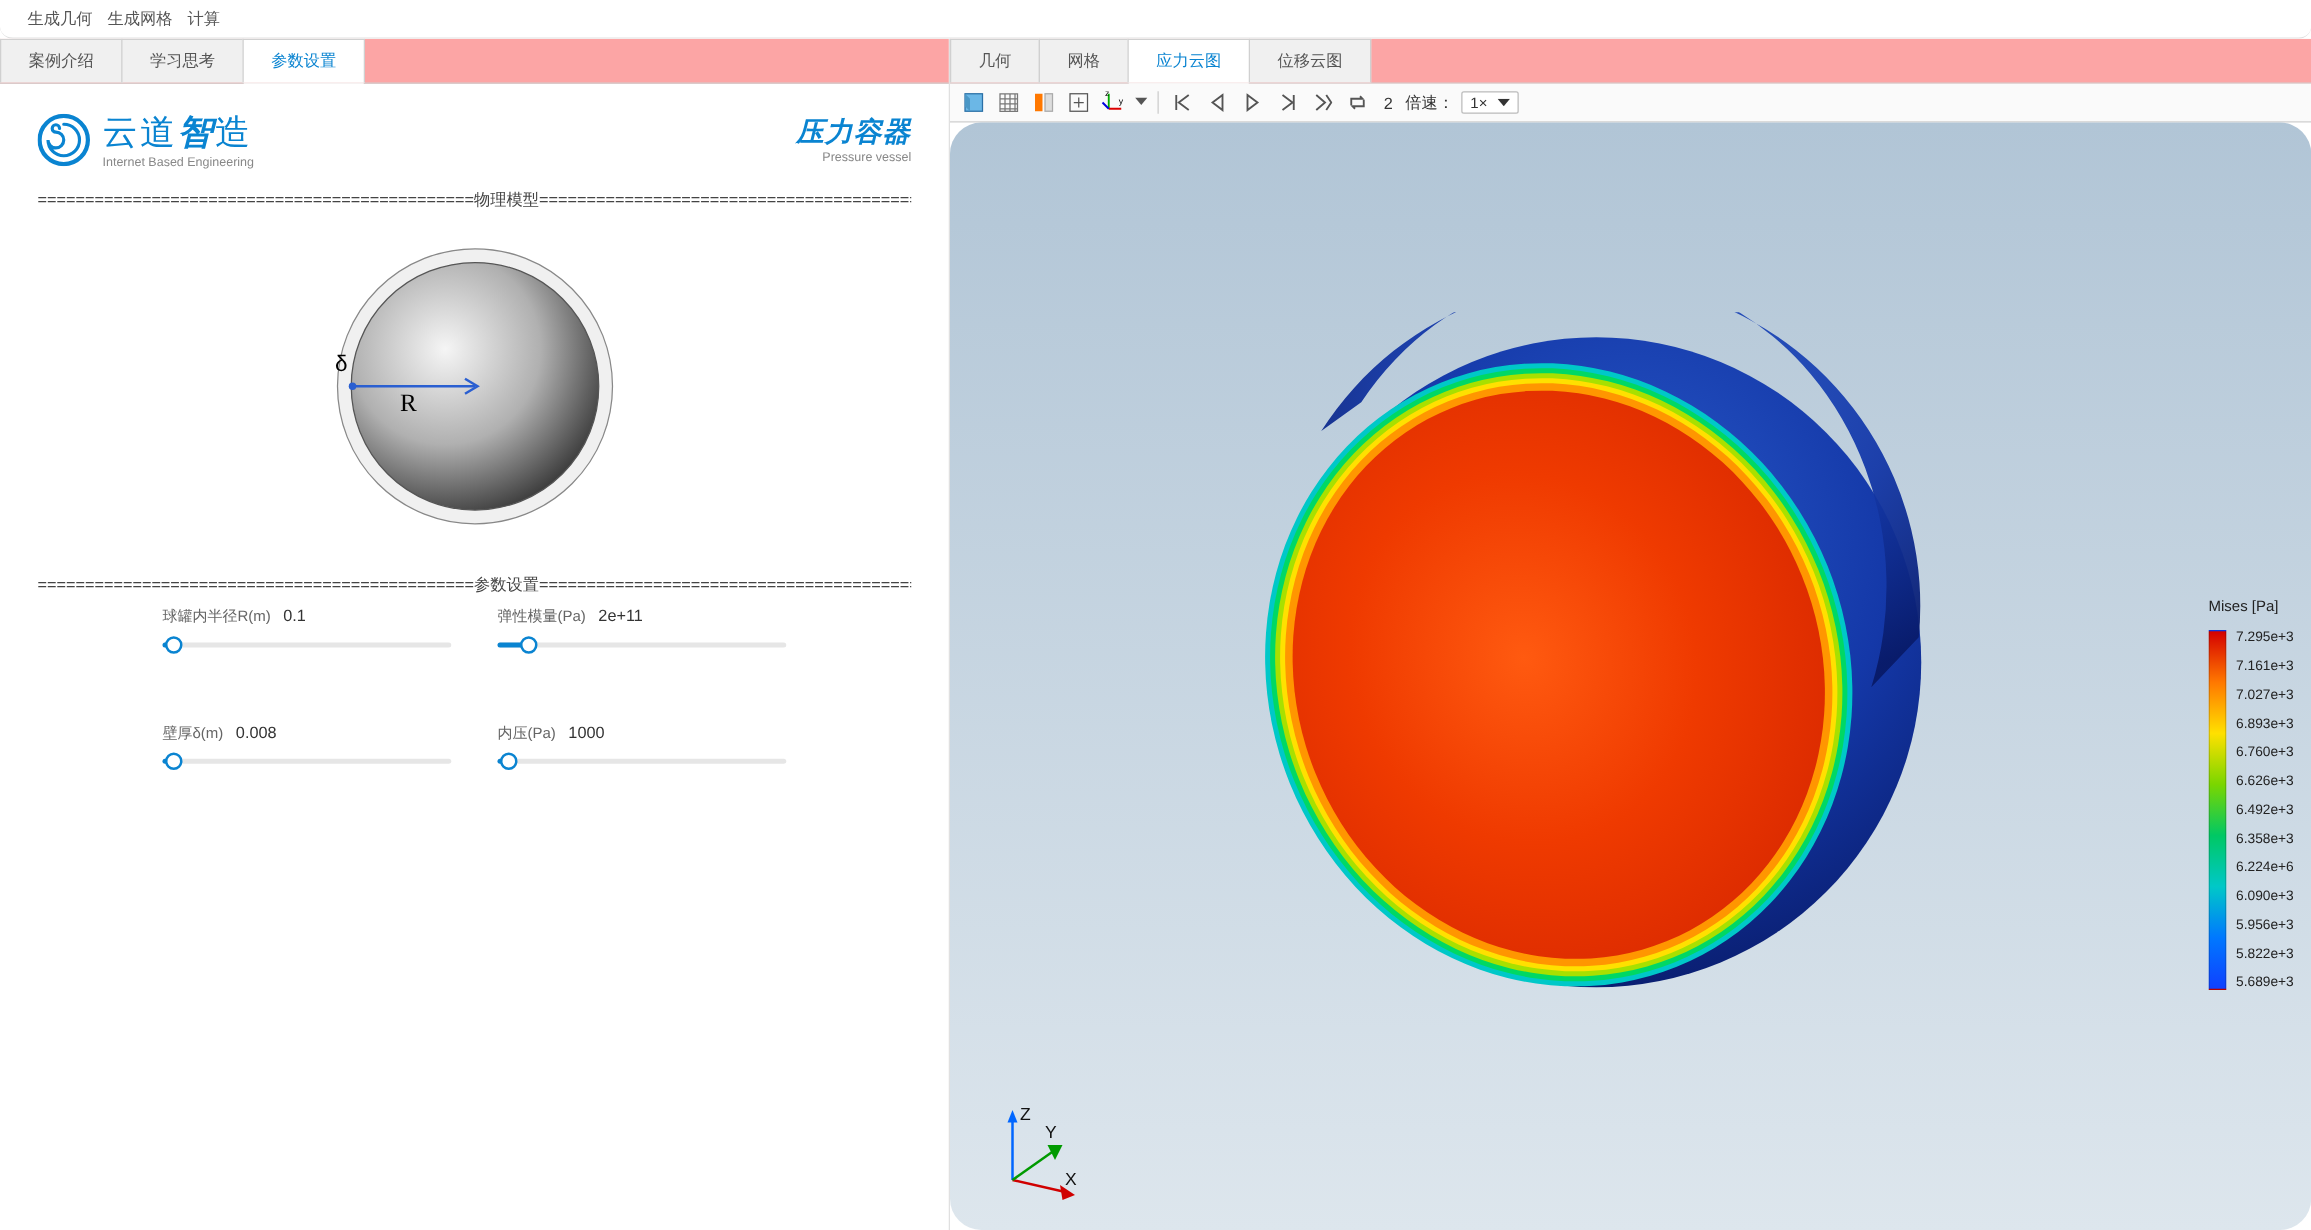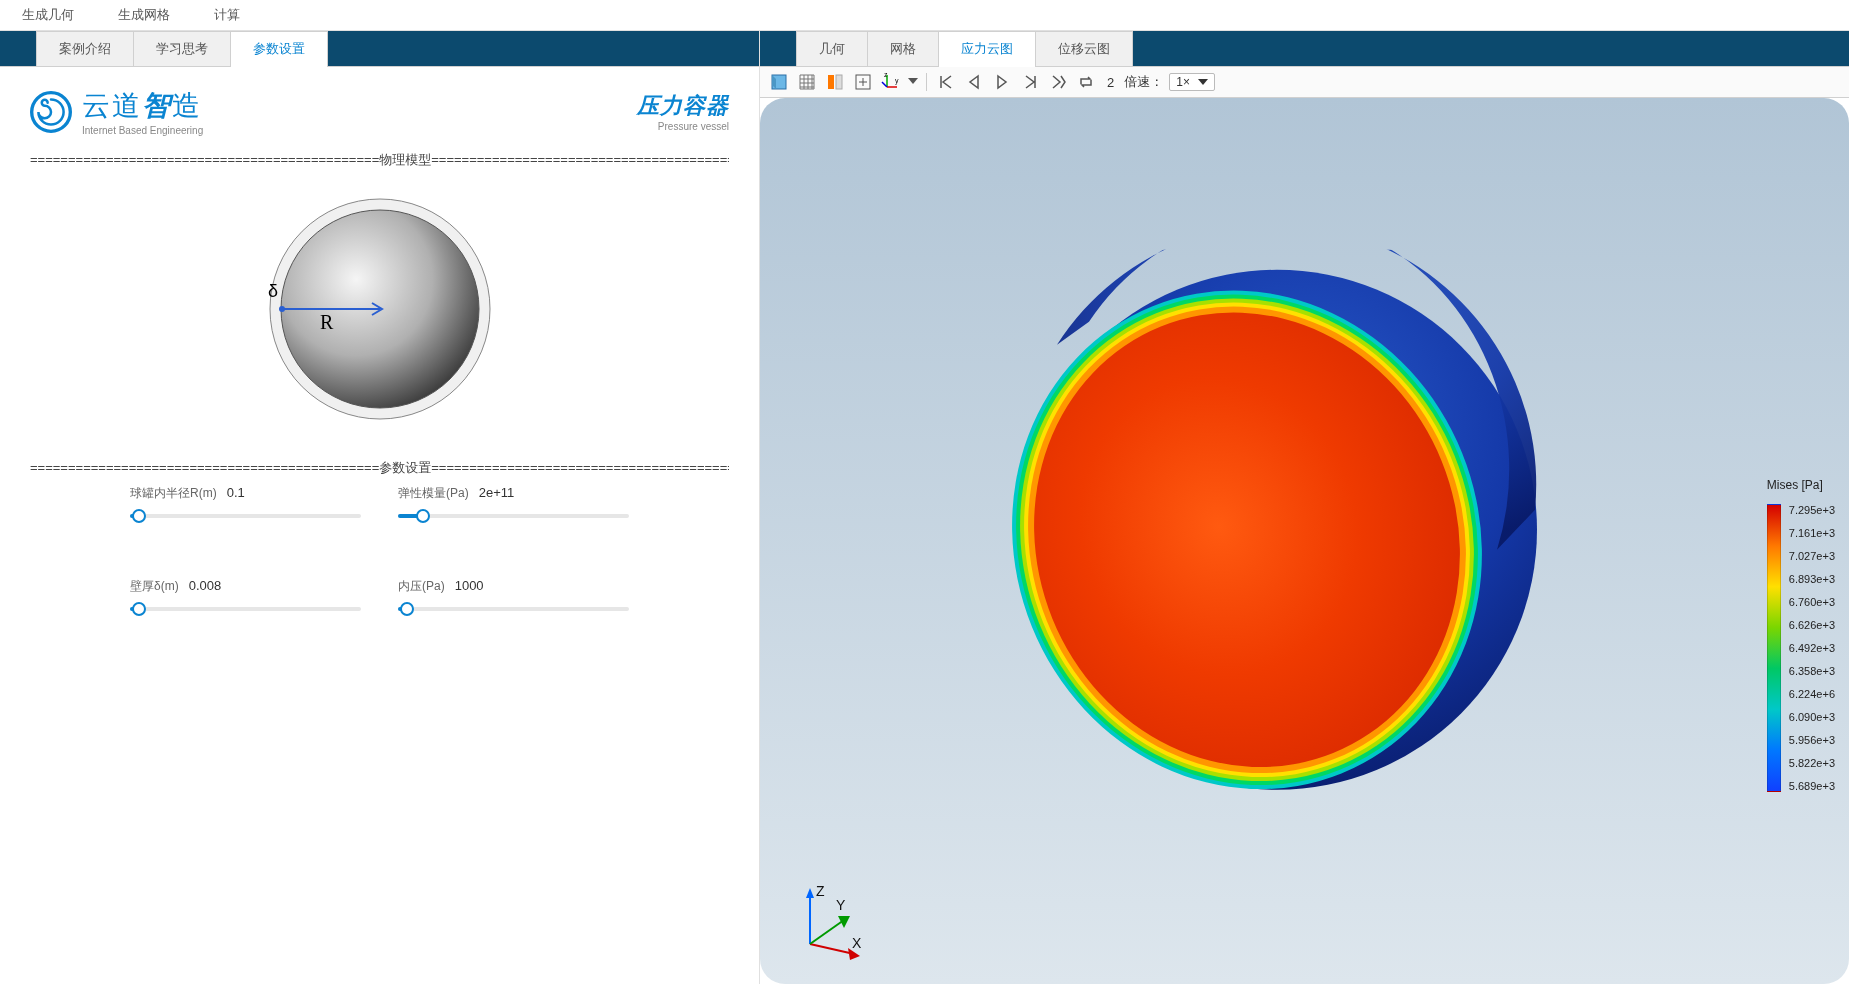--- a/index.html
+++ b/index.html
@@ -1,23 +1,23 @@
 <!DOCTYPE html>
 <html><head>
   <meta charset="utf-8">
   <style>
     * { margin: 0; padding: 0; box-sizing: border-box; }
     body { font-family: "Microsoft YaHei", Arial, sans-serif; font-size: 13px; color: #333; background: #fff; overflow: hidden; }
     .app { display: flex; flex-direction: column; height: 100vh; }
-    .top-menu { display: flex; gap: 36px; padding: 4px 18px; border-bottom: 1px solid #e0e0e0; }
+    .top-menu { display: flex; gap: 4px; padding: 4px 18px; border-bottom: 1px solid #e0e0e0; border-radius: 10px; }
     .top-menu div { color: #555; cursor: pointer; padding: 2px 4px; }
     .main { display: flex; flex: 1; overflow: hidden; }
     .left-pane { width: 760px; display: flex; flex-direction: column; border-right: 1px solid #e0e0e0; }
     .right-pane { flex: 1; display: flex; flex-direction: column; }
-    .tab-bar { display: flex; border-bottom: 1px solid #d0d0d0; background: #0c4a6e; padding-left: 36px; }
+    .tab-bar { display: flex; border-bottom: 1px solid #d0d0d0; background: #fca5a5; }
     .tab { padding: 8px 22px; border: 1px solid #d0d0d0; border-bottom: none; margin-right: -1px; background: #f0f0f0; cursor: pointer; color: #555; }
     .tab.active { background: #fff; color: #0a84d1; position: relative; }
     .tab.active::after { content:""; position:absolute; left:0; right:0; bottom:-1px; height:1px; background:#fff; }
     .left-content { flex: 1; padding: 20px 30px; overflow: auto; }
     .brand-row { display: flex; justify-content: space-between; align-items: center; margin-bottom: 10px; }
     .brand-left { display: flex; align-items: center; gap: 10px; }
     .brand-logo { width: 42px; height: 42px; }
     .brand-text .cn { font-size: 28px; color: #0a84d1; font-weight: 400; letter-spacing: 2px; }
     .brand-text .cn .accent { color:#0a84d1; font-style: italic; font-weight: 600; }
     .brand-text .en { font-size: 10px; color: #888; }

